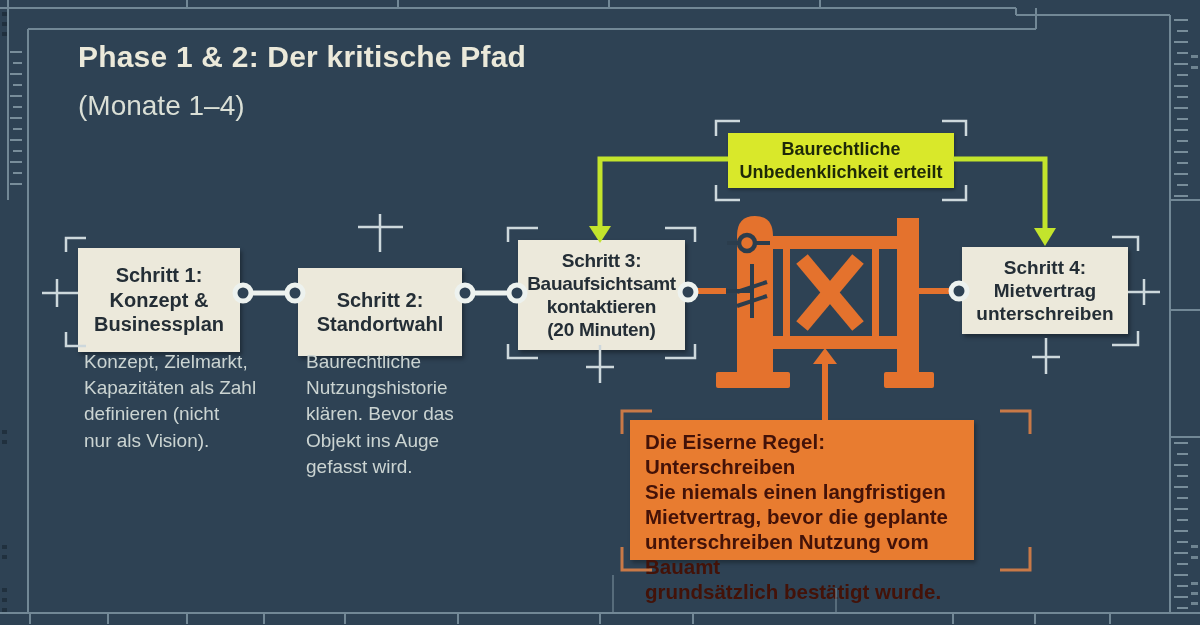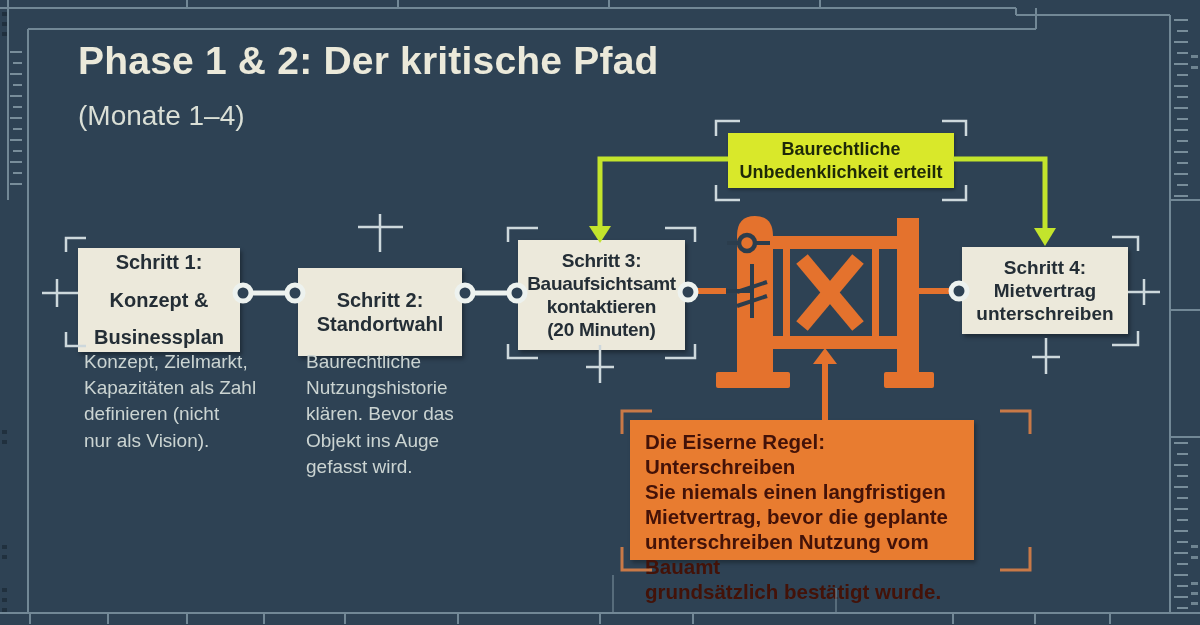--- a/index.html
+++ b/index.html
@@ -4,37 +4,37 @@
 <style>
   html,body{margin:0;padding:0;background:#1c2733;}
   .stage{
     position:relative;width:1200px;height:625px;overflow:hidden;
     background:#2e4254;
     font-family:"Liberation Sans", sans-serif;
   }
   .svg-overlay{position:absolute;inset:0;width:1200px;height:625px;z-index:5;pointer-events:none;}
 
   .title-block{position:absolute;left:78px;top:40px;z-index:2;}
-  .title-main{font-size:39px;font-weight:700;color:#ebe9da;letter-spacing:.2px;line-height:1.1;}
+  .title-main{font-size:30px;font-weight:700;color:#ebe9da;letter-spacing:.2px;line-height:1.1;}
   .title-sub{font-size:28px;font-weight:400;color:#dadfd6;margin-top:18px;line-height:1.1;}
 
   .callout{
     position:absolute;left:728px;top:133px;width:226px;height:55px;z-index:2;
     background:#d9e82a;color:#1e2908;font-weight:700;font-size:18px;line-height:1.25;
     display:flex;flex-direction:column;align-items:center;justify-content:center;text-align:center;
     box-shadow:1px 2px 3px rgba(0,0,0,.3);
   }
 
   .step-box{
     position:absolute;z-index:2;background:#ece9db;color:#242e36;font-weight:700;
     display:flex;flex-direction:column;align-items:center;justify-content:center;text-align:center;
     line-height:1.22;box-shadow:2px 3px 4px rgba(0,0,0,.35);
   }
   .step-box span{display:block;}
-  .step-1{left:78px;top:248px;width:162px;height:104px;font-size:20px;gap:13px;}
+  .step-1{left:78px;top:248px;width:162px;height:104px;font-size:20px;}
   .step-2{left:298px;top:248px;width:164px;height:88px;font-size:20px;margin-top:20px;}
   .step-3{left:518px;top:240px;width:167px;height:110px;font-size:19px;letter-spacing:-.3px;text-align:right;}
   .step-4{left:962px;top:247px;width:166px;height:87px;font-size:19px;}
 
   .caption{position:absolute;z-index:2;color:#cbd4d2;font-size:19px;line-height:1.38;font-weight:400;}
   .caption span{display:block;}
   .caption-1{left:84px;top:349px;}
   .caption-2{left:306px;top:349px;}
 
   .warning-box{

